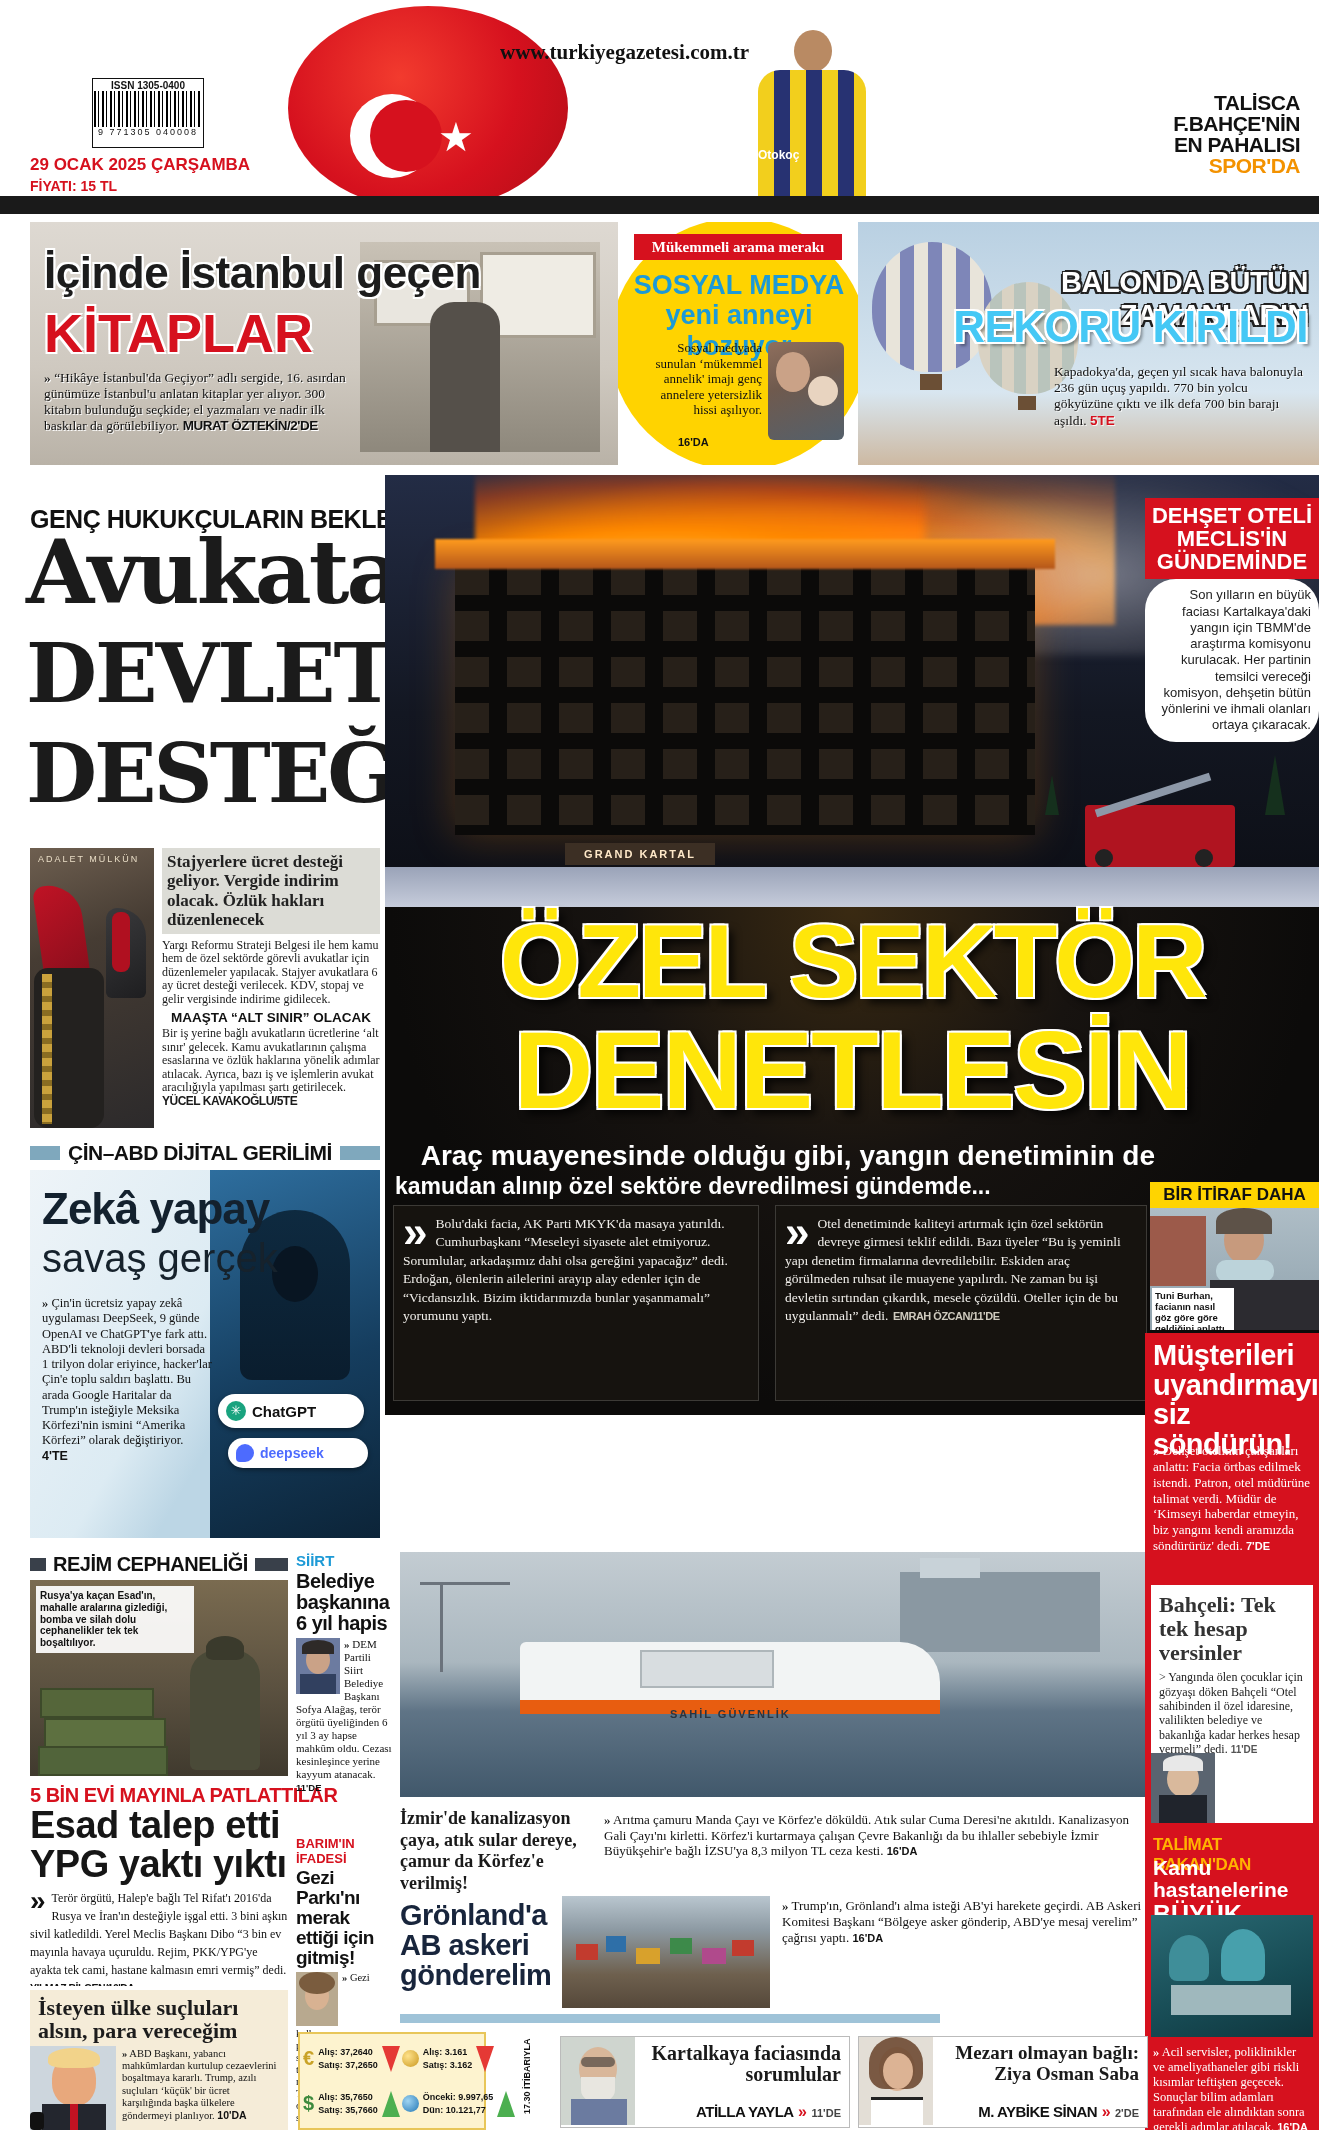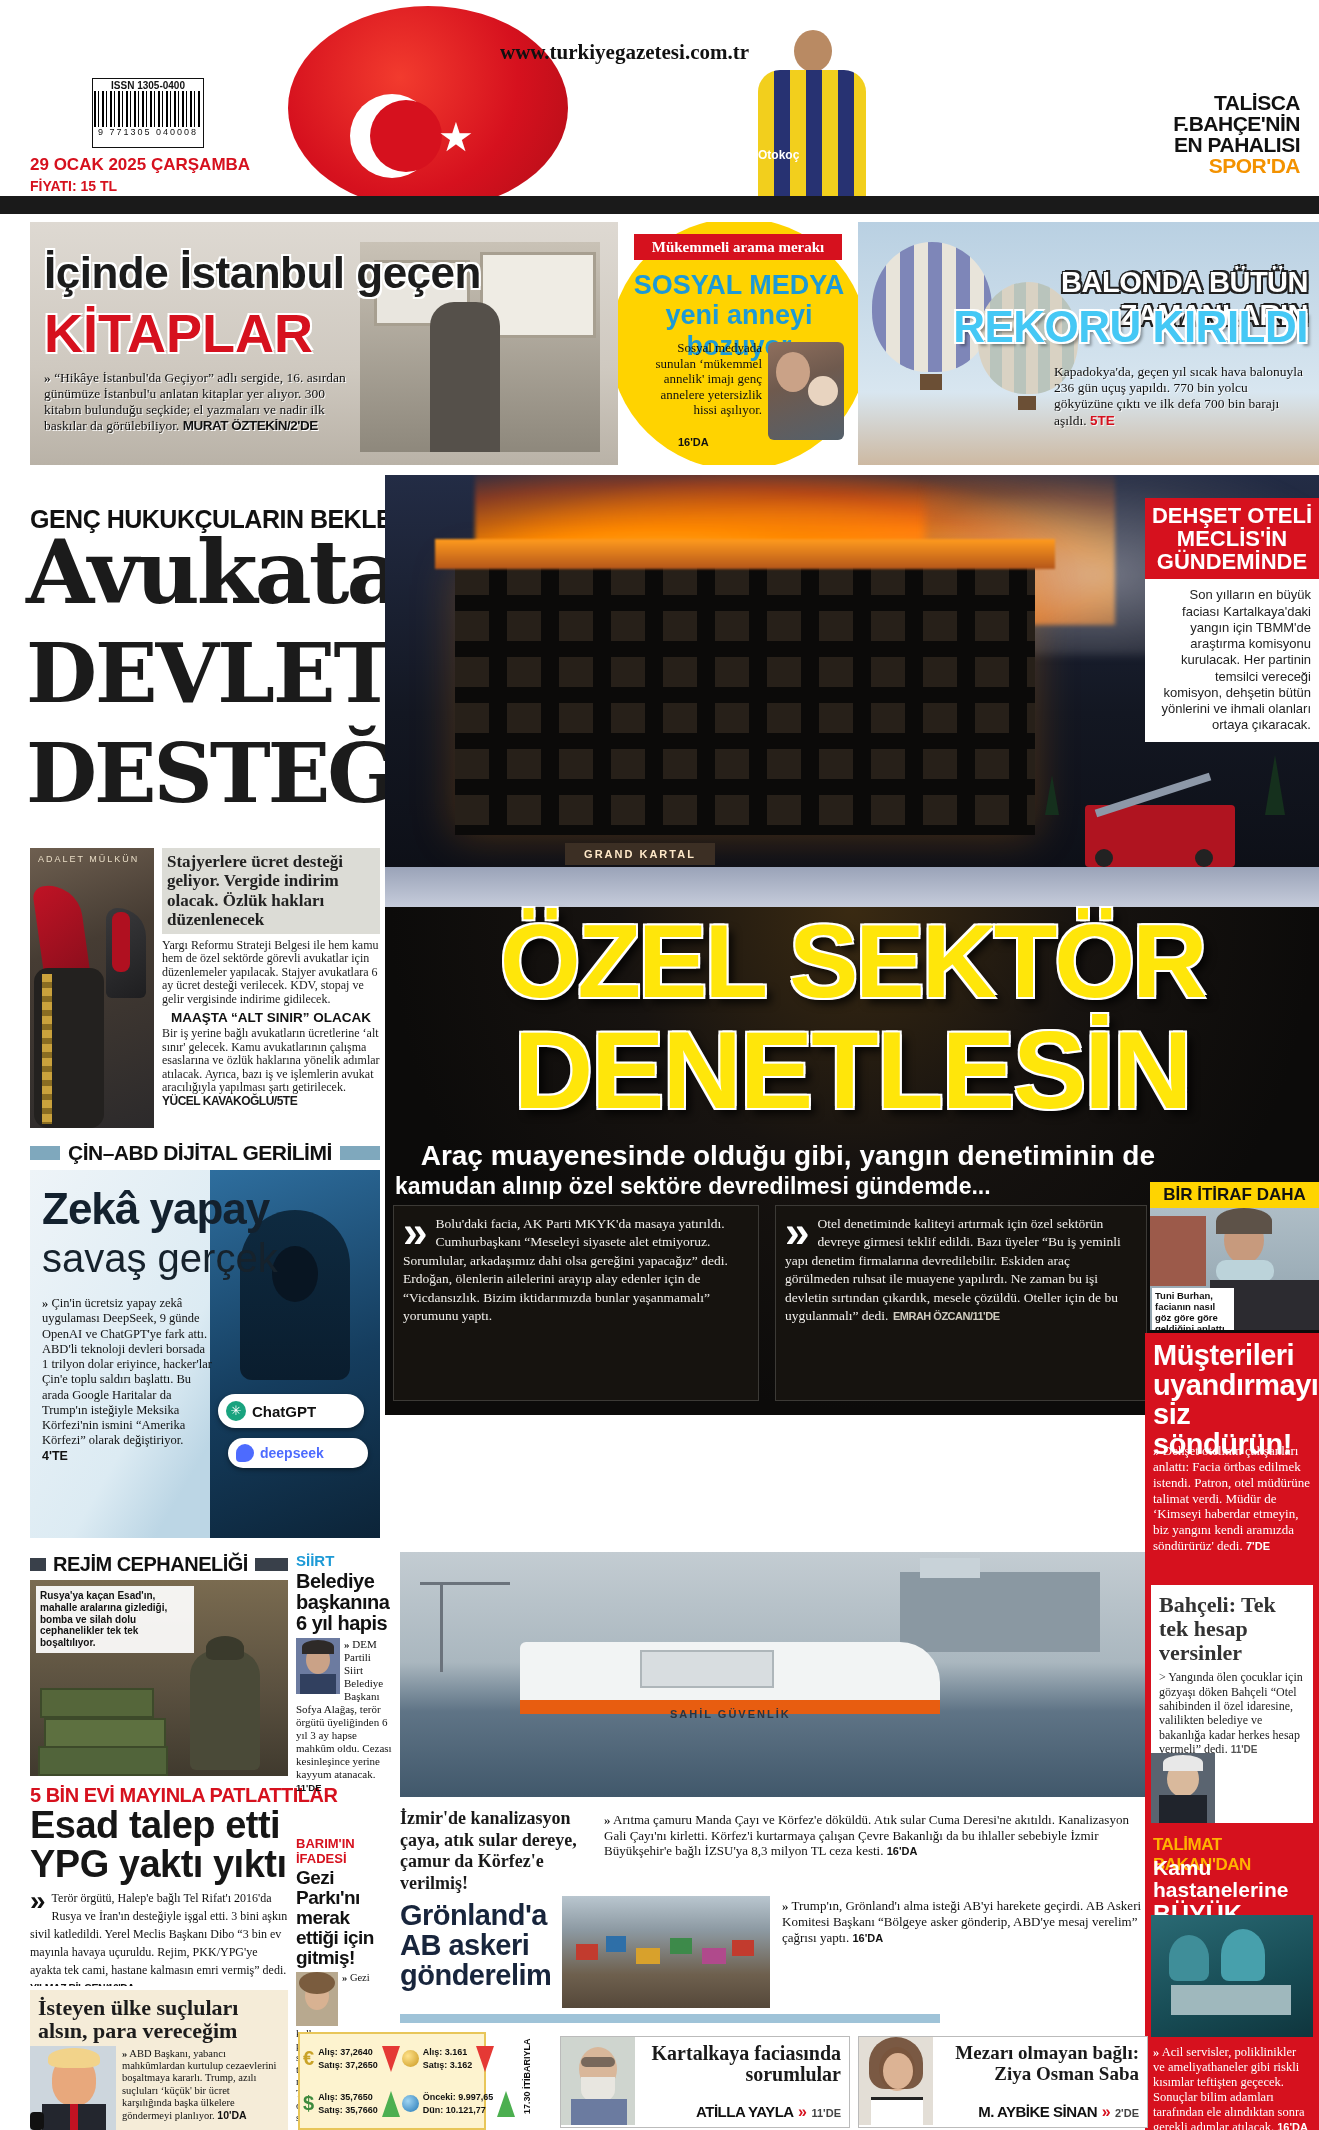--- a/index.html
+++ b/index.html
@@ -167,21 +167,21 @@
     <div class="abs" style="left:660px;top:300px;width:14px;height:40px;background:#15301d;clip-path:polygon(50% 0,100% 100%,0 100%);"></div>
     <div class="abs" style="left:880px;top:280px;width:20px;height:60px;background:#15301d;clip-path:polygon(50% 0,100% 100%,0 100%);"></div>
   </div>
 
   <div class="abs" style="left:1145px;top:498px;width:174px;">
     <div style="background:#d6111e;color:#fff;text-align:center;padding:6px 2px;line-height:1.05;">
       <div class="w9" style="font-size:22px;">DEHŞET OTELİ</div>
       <div class="w9" style="font-size:22px;">MECLİS'İN</div>
       <div class="w9" style="font-size:22px;">GÜNDEMİNDE</div>
     </div>
-    <div style="background:#fff;padding:8px 8px;font-size:13px;line-height:1.25;text-align:right;font-family:'Liberation Sans',sans-serif;color:#222;">Son yılların en büyük faciası Kartalkaya'daki yangın için TBMM'de araştırma komisyonu kurulacak. Her partinin temsilci vereceği komisyon, dehşetin bütün yönlerini ve ihmali olanları ortaya çıkaracak.</div>
+    <div style="background:#fff;padding:8px 8px;font-size:13px;line-height:1.25;text-align:right;font-family:'Liberation Sans',sans-serif;color:#222;border-radius:31px;">Son yılların en büyük faciası Kartalkaya'daki yangın için TBMM'de araştırma komisyonu kurulacak. Her partinin temsilci vereceği komisyon, dehşetin bütün yönlerini ve ihmali olanları ortaya çıkaracak.</div>
   </div>
 
   <div class="abs" style="left:385px;top:907px;width:934px;height:508px;background:radial-gradient(ellipse at 50% 0%,#3a2a12 0%,#171310 35%,#0c0b0a 70%);">
     <div class="w9 cond" style="position:absolute;left:0;top:2px;width:100%;text-align:center;font-size:104px;line-height:1;color:#ffe60a;letter-spacing:-3px;text-shadow:2px 2px 0 #fff,-2px -2px 0 #fff,2px -2px 0 #fff,-2px 2px 0 #fff,6px 6px 8px rgba(0,0,0,.8);">ÖZEL SEKTÖR</div>
     <div class="w9 cond" style="position:absolute;left:0;top:108px;width:100%;text-align:center;font-size:110px;line-height:1;color:#ffe60a;letter-spacing:-2px;text-shadow:2px 2px 0 #fff,-2px -2px 0 #fff,2px -2px 0 #fff,-2px 2px 0 #fff,6px 6px 8px rgba(0,0,0,.8);">DENETLESİN</div>
     <div class="abs" style="left:10px;top:232px;width:760px;color:#fff;">
       <div class="w9" style="font-size:28px;line-height:1.2;text-align:right;">Araç muayenesinde olduğu gibi, yangın denetiminin de</div>
       <div class="w9" style="font-size:23px;line-height:1.2;">kamudan alınıp özel sektöre devredilmesi gündemde...</div>
     </div>
     <div class="abs" style="left:8px;top:298px;width:366px;height:196px;border:1px solid #3c3a36;background:#16130f;padding:8px 9px;box-sizing:border-box;">

